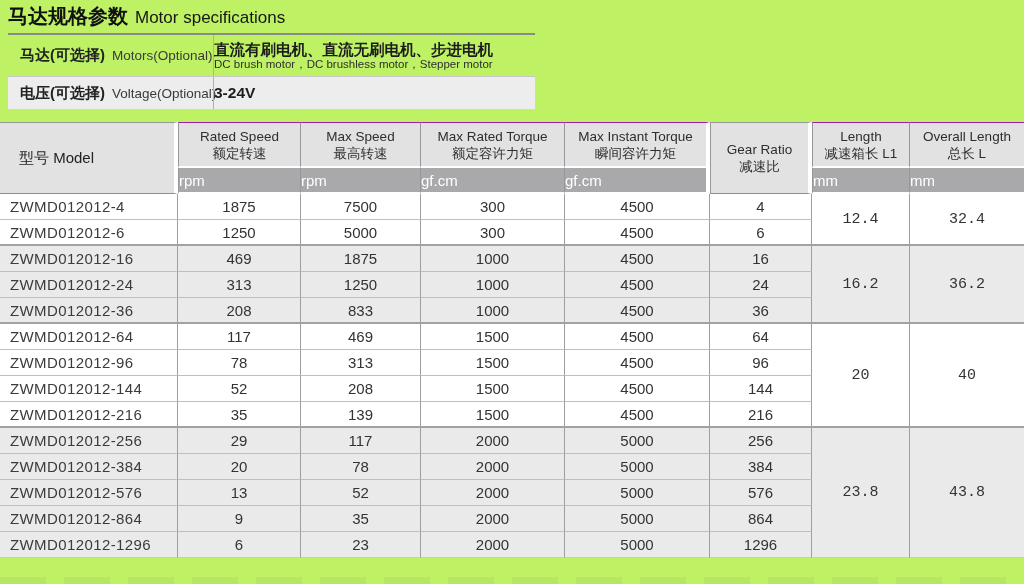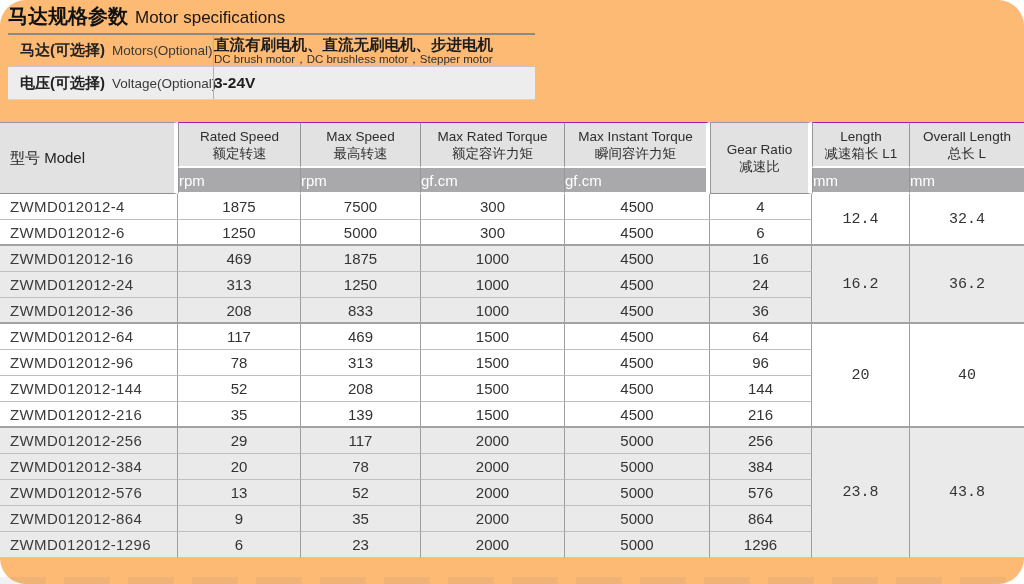--- a/index.html
+++ b/index.html
@@ -1,30 +1,30 @@
 <!DOCTYPE html>
 <html><head>
 <meta charset="utf-8">
 <style>
   * { margin:0; padding:0; box-sizing:border-box; }
   html,body { width:1024px; height:584px; background:#fff; overflow:hidden;
               font-family:"Liberation Sans", sans-serif; color:#303030; }
-  .page { position:relative; width:1024px; height:584px; background:#fdba74;border-radius:26px; }
+  .page { position:relative; width:1024px; height:584px; background:#bef264; }
 
   
   .title { position:absolute; left:8px; top:3px; white-space:nowrap; }
   .title .t-zh { font-size:20px; font-weight:700; color:#111; }
   .title .t-en { font-size:17px; font-weight:400; color:#161616; margin-left:7px; }
 
   
   .info { position:absolute; top:33px; border-top:2px solid #8a8a8c; }
   .info-left  { left:8px;   width:527px; }
   .info-right { left:553px; width:471px; }
   .i-row { display:flex; align-items:stretch; border-bottom:1px solid #d4d4d5; }
-  .i-row.r1 { height:32px; border-bottom:1px solid #c6c6c8; }
+  .i-row.r1 { height:42px; border-bottom:1px solid #c6c6c8; }
   .i-row.r2 { height:33px; background:#ededee; }
   .i-label { display:flex; align-items:center; gap:7px; padding-left:12px; flex:0 0 auto; }
   .info-left  .i-label { width:205px; }
   .info-right .i-label { width:185px; }
   .l-zh { font-size:15px; font-weight:700; color:#222; white-space:nowrap; }
   .l-en { font-size:13.5px; font-weight:400; color:#3a3a3a; white-space:nowrap; }
   .i-value { flex:1; border-left:1px solid #b0b0b2; 
              display:flex; flex-direction:column; justify-content:center; }
   .v-zh { font-size:15.5px; font-weight:700; color:#1d1d1d; line-height:17px; white-space:nowrap; }
   .v-en { font-size:11.5px; font-weight:400; color:#2e2e2e; line-height:13px; white-space:nowrap; }
@@ -33,21 +33,21 @@
   
   .spec-wrap { position:absolute; left:0; top:122px; width:1024px; }
   table { border-collapse:separate; border-spacing:0; table-layout:fixed; width:1024px; }
   th, td { font-weight:400; }
 
   thead .hc { background:#e2e2e3; height:46px; vertical-align:middle; text-align:center;
               font-size:13.5px; line-height:17px; color:#2e2e2e;
               border-top:1px solid #a21caf; border-right:1px solid #97979a;
               border-bottom:2px solid #fff; padding:0; }
   thead .hc .czh { font-size:13.5px; }
-  .th-model { background:#e2e2e3; text-align:left; vertical-align:middle; padding-left:10px;
+  .th-model { background:#e2e2e3; text-align:left; vertical-align:middle; padding-left:19px;
               font-size:15px; color:#222;
               border-top:1px solid #97979a; border-right:4px solid #fff;
               border-bottom:1px solid #8f8f8f; }
   .th-gear  { background:#e2e2e3; text-align:center; vertical-align:middle;
               font-size:13.5px; line-height:17px; color:#2e2e2e;
               border-top:1px solid #97979a; border-left:1px solid #97979a;
               border-right:4px solid #fff; border-bottom:1px solid #8f8f8f; }
   thead .gut-r   { border-right:4px solid #fff; }
   thead .after-g { border-left:1px solid #97979a; }
   .unit { background:#a9a9ab; color:#fff; font-size:15px; text-align:left; height:26px;

